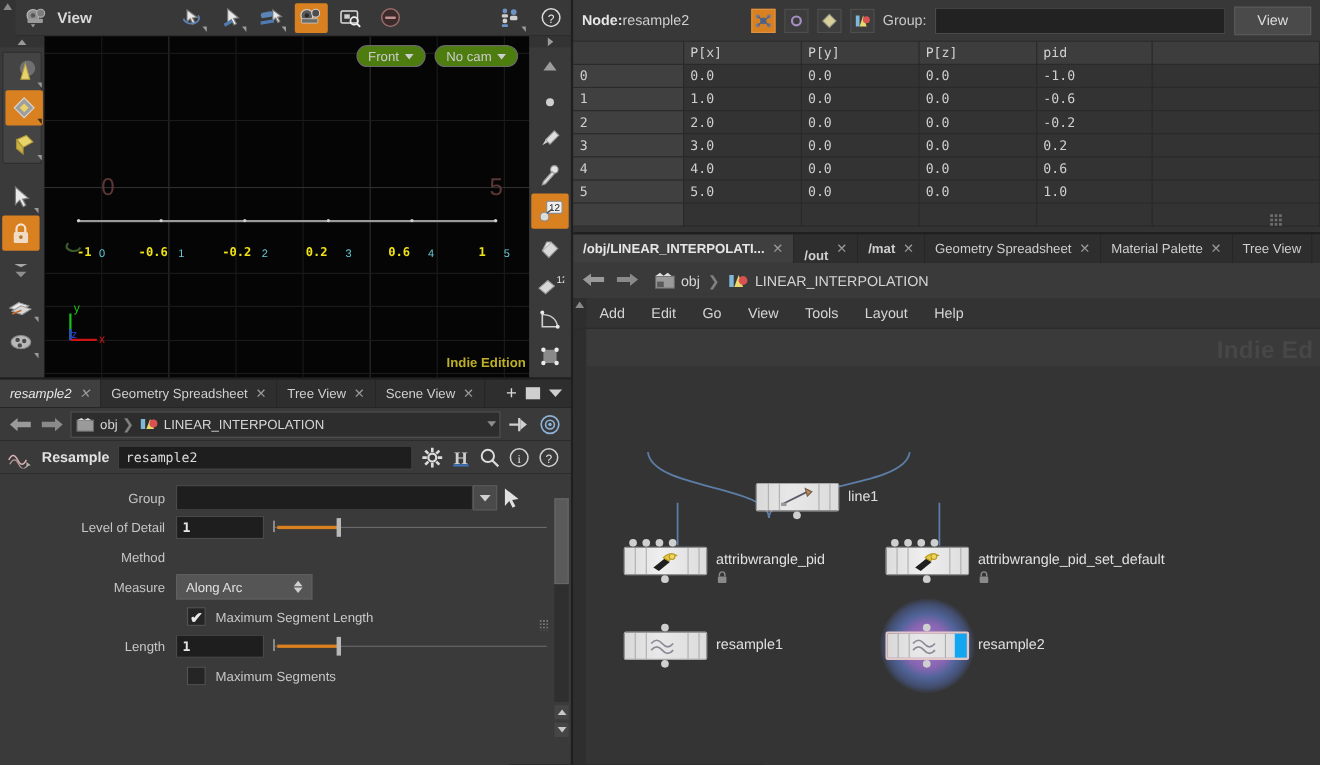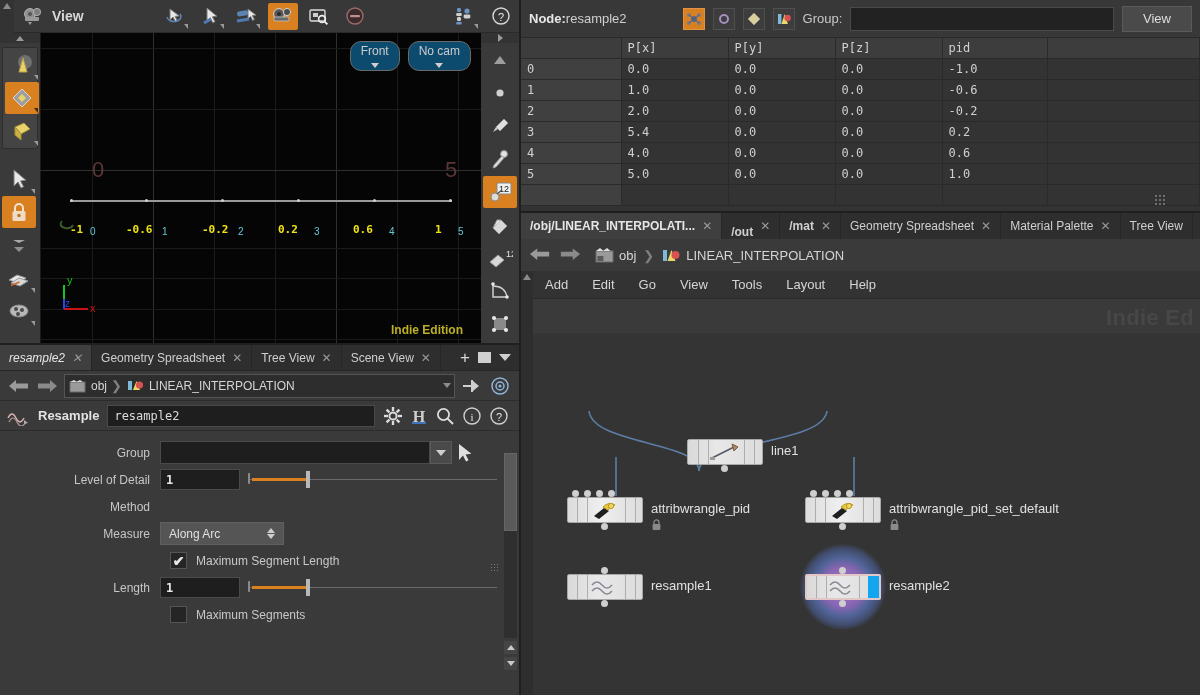--- a/index.html
+++ b/index.html
@@ -41,26 +41,26 @@
     background:#050505; overflow:hidden;
   }
   .grid-line { position:absolute; background:#1b1b1b; }
   .grid-line.major { background:#2f2f2f; }
   .axis-h { position:absolute; left:0; width:100%; height:1px; background:#9a9a9a; }
   .vp-num-big { position:absolute; font-size:22px; color:#5a3636; font-family:"Liberation Sans",sans-serif;}
   .pid-lbl { position:absolute; color:#efe215; font-size:11px; font-weight:bold; font-family:"DejaVu Sans Mono",monospace;}
   .idx-lbl { position:absolute; color:#66c7d6; font-size:10px; font-family:"Liberation Sans",sans-serif;}
   .vp-point { position:absolute; width:3px;height:3px;background:#cfcfcf;border-radius:50%;}
   #vp-gizmo { position:absolute; left:18px; bottom:30px; width:40px; height:44px; }
-  #indie-wm { position:absolute; right:18px; bottom:8px; color:#bdb026; font-size:12px; font-weight:bold; }
+  #indie-wm { position:absolute; right:3px; bottom:8px; color:#bdb026; font-size:12px; font-weight:bold; }
 
   .vp-corner-btns { position:absolute; right:10px; top:8px; display:flex; gap:8px; }
   .pill {
-    background:#0c4a6e; border:1px solid #6a6a6a; border-radius:11px;
-    padding:2px 10px; font-size:12px; color:#cccccc; display:flex; align-items:center; gap:5px;flex-direction:column;
+    background:#4d7c0f; border:1px solid #6a6a6a; border-radius:11px;
+    padding:2px 10px; font-size:12px; color:#cccccc; display:flex; align-items:center; gap:5px;
   }
   .pill .dtri { width:0;height:0;border-left:4px solid transparent;border-right:4px solid transparent;border-top:5px solid #cfcfcf;}
 
   
   #vp-left-col { position:absolute; left:0; top:33px; width:40px; height:312px; background:#3a3a3a; }
   #vp-right-col { position:absolute; left:481px; top:33px; width:38px; height:312px; background:#3a3a3a; }
   .colbtn { width:34px;height:32px;margin:1px 2px; display:flex;align-items:center;justify-content:center;
             position:relative; border-radius:2px; }
   .colbtn.active { background:#d98021; }
   .colbtn .cornertri { position:absolute; right:1px; bottom:1px; width:0;height:0;
@@ -768,21 +768,21 @@
         <tr>
           <td class="rowhdr">2</td>
           <td>2.0</td>
           <td>0.0</td>
           <td>0.0</td>
           <td>-0.2</td>
           <td></td>
         </tr>
         <tr>
           <td class="rowhdr">3</td>
-          <td>5.4</td>
+          <td>3.0</td>
           <td>0.0</td>
           <td>0.0</td>
           <td>0.2</td>
           <td></td>
         </tr>
         <tr>
           <td class="rowhdr">4</td>
           <td>4.0</td>
           <td>0.0</td>
           <td>0.0</td>

